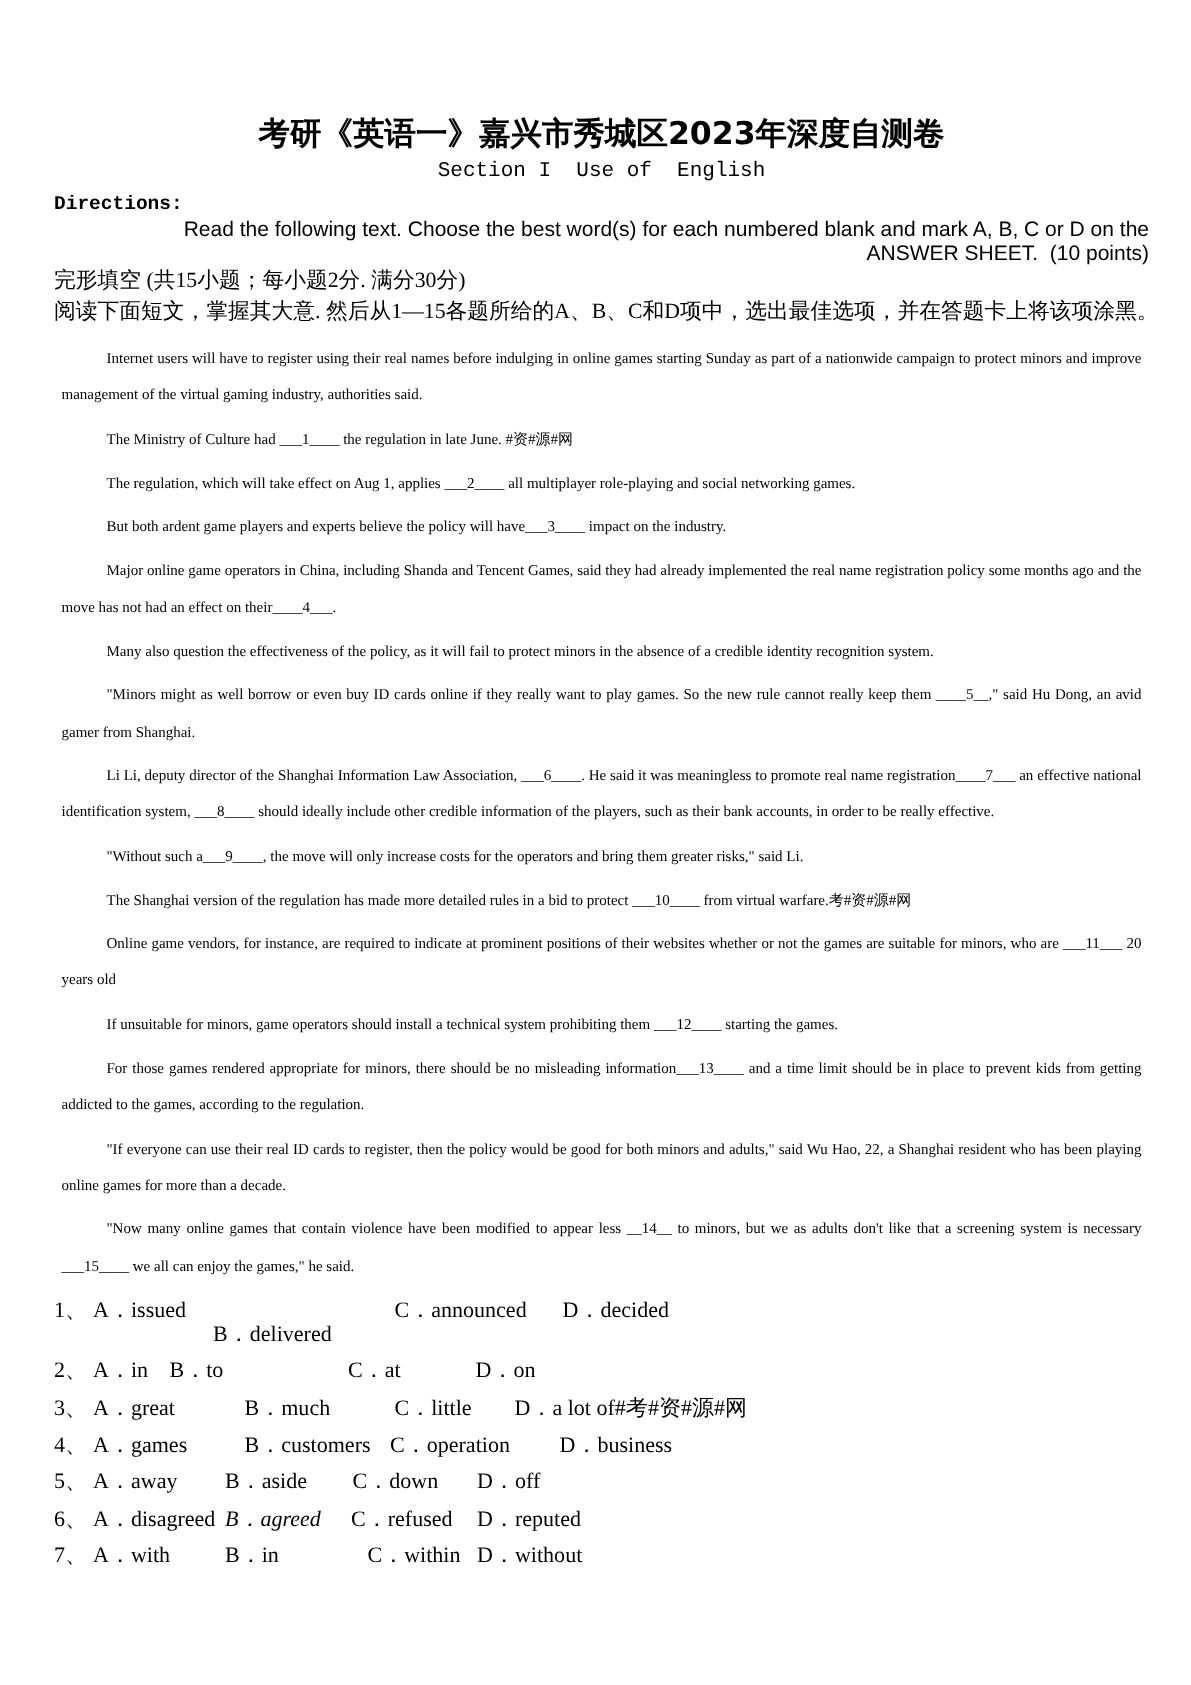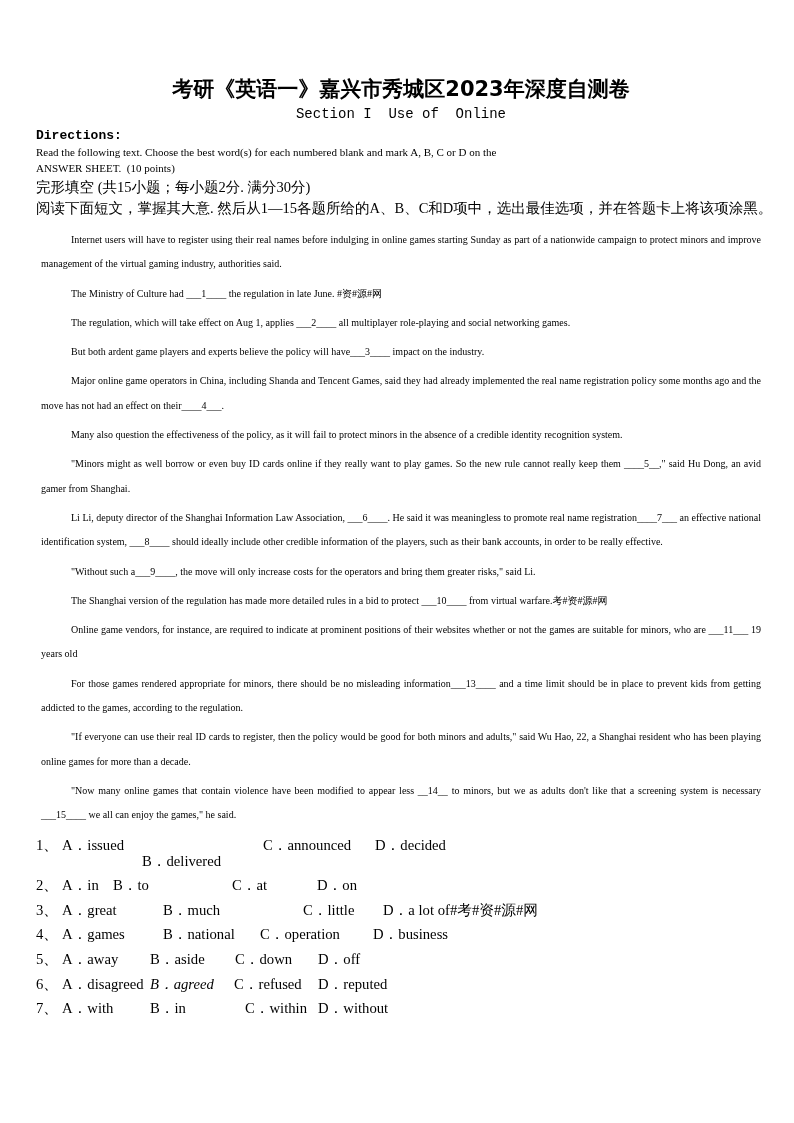--- a/index.html
+++ b/index.html
@@ -36,24 +36,25 @@
     white-space: pre-wrap;
   }
   .dir-label {
     font-family: "Liberation Mono", monospace;
     font-weight: bold;
     font-size: 13px;
     line-height: 16px;
     margin-top: 5px;
   }
   .dir-line {
-    font-family: Liberation Serif, serif;
-    font-size: 11px;
+    font-family: Liberation Sans, sans-serif;
+    font-size: 14px;
     line-height: 16px;
     white-space: pre;
+    text-align: right;
   }
   .cn-line {
     font-family: "Liberation Serif", serif;
     font-size: 14.5px;
     line-height: 21px;
     white-space: nowrap;
   }
   .cn-score { margin-top: 1px; }
   .passage { margin-top: 9px; }
   .passage p {
@@ -74,61 +75,62 @@
   .qnum { width: 26px; flex: none; }
   .opt  { flex: none; white-space: pre; }
   .q1 .opt:nth-child(2){ width: 80px; }
   .q1 .opt:nth-child(3){ width: 121px; margin-top: 16px; }
   .q1 .opt:nth-child(4){ width: 112px; }
   .q2 .opt:nth-child(2){ width: 51px; }
   .q2 .opt:nth-child(3){ width: 119px; }
   .q2 .opt:nth-child(4){ width: 85px; }
   .q3 .opt:nth-child(2){ width: 101px; }
   .q3 .opt:nth-child(3){ width: 100px; }
-  .q3 .opt:nth-child(4){ width: 80px; margin-left: 40px; }
+  .q3 .opt:nth-child(4){ width: 80px; }
   .q4 .opt:nth-child(2){ width: 101px; }
   .q4 .opt:nth-child(3){ width: 97px; }
   .q4 .opt:nth-child(4){ width: 113px; }
   .q5 .opt:nth-child(2){ width: 88px; }
   .q5 .opt:nth-child(3){ width: 85px; }
   .q5 .opt:nth-child(4){ width: 83px; }
   .q6 .opt:nth-child(2){ width: 88px; }
   .q6 .opt:nth-child(3){ width: 84px; font-style: italic; }
   .q6 .opt:nth-child(4){ width: 84px; }
   .q7 .opt:nth-child(2){ width: 88px; }
   .q7 .opt:nth-child(3){ width: 84px; }
   .q7 .opt:nth-child(4){ width: 84px; text-align: center; }
 </style>
 </head>
 <body>
 
 <div class="page">
 
   <div class="title">考研《英语一》嘉兴市秀城区2023年深度自测卷</div>
-  <div class="section-heading">Section I  Use of  Online</div>
+  <div class="section-heading">Section I  Use of  English</div>
 
   <div class="dir-label">Directions:</div>
   <div class="dir-line">Read the following text. Choose the best word(s) for each numbered blank and mark A, B, C or D on the</div>
   <div class="dir-line">ANSWER SHEET.  (10 points)</div>
 
   <div class="cn-line cn-score">完形填空 (共15小题；每小题2分. 满分30分)</div>
   <div class="cn-line">阅读下面短文，掌握其大意. 然后从1—15各题所给的A、B、C和D项中，选出最佳选项，并在答题卡上将该项涂黑。</div>
 
   <div class="passage">
     <p>Internet users will have to register using their real names before indulging in online games starting Sunday as part of a nationwide campaign to protect minors and improve management of the virtual gaming industry, authorities said.</p>
     <p>The Ministry of Culture had ___1____ the regulation in late June. #资#源#网</p>
     <p>The regulation, which will take effect on Aug 1, applies ___2____ all multiplayer role-playing and social networking games.</p>
     <p>But both ardent game players and experts believe the policy will have___3____ impact on the industry.</p>
     <p>Major online game operators in China, including Shanda and Tencent Games, said they had already implemented the real name registration policy some months ago and the move has not had an effect on their____4___.</p>
     <p>Many also question the effectiveness of the policy, as it will fail to protect minors in the absence of a credible identity recognition system.</p>
     <p>"Minors might as well borrow or even buy ID cards online if they really want to play games. So the new rule cannot really keep them ____5__," said Hu Dong, an avid gamer from Shanghai.</p>
     <p>Li Li, deputy director of the Shanghai Information Law Association, ___6____. He said it was meaningless to promote real name registration____7___  an effective national identification system, ___8____  should ideally include other credible information of the players, such as their bank accounts, in order to be really effective.</p>
     <p>"Without such a___9____, the move will only increase costs for the operators and bring them greater risks," said Li.</p>
     <p>The Shanghai version of the regulation has made more detailed rules in a bid to protect ___10____  from virtual warfare.考#资#源#网</p>
-    <p>Online game vendors, for instance, are required to indicate at prominent positions of their websites whether or not the games are suitable for minors, who are ___11___ 19 years old</p>
+    <p>Online game vendors, for instance, are required to indicate at prominent positions of their websites whether or not the games are suitable for minors, who are ___11___ 20 years old</p>
+    <p>If unsuitable for minors, game operators should install a technical system prohibiting them ___12____  starting the games.</p>
     <p>For those games rendered appropriate for minors, there should be no misleading information___13____ and a time limit should be in place to prevent kids from getting addicted to the games, according to the regulation.</p>
     <p>"If everyone can use their real ID cards to register, then the policy would be good for both minors and adults," said Wu Hao, 22, a Shanghai resident who has been playing online games for more than a decade.</p>
     <p>"Now many online games that contain violence have been modified to appear less __14__  to minors, but we as adults don't like that a screening system is necessary ___15____  we all can enjoy the games," he said.</p>
   </div>
 
   <div class="questions">
 
     <div class="qrow q1">
       <span class="qnum">1、</span>
       <span class="opt">A．issued</span>
@@ -149,21 +151,21 @@
       <span class="qnum">3、</span>
       <span class="opt">A．great</span>
       <span class="opt">B．much</span>
       <span class="opt">C．little</span>
       <span class="opt">D．a lot of#考#资#源#网</span>
     </div>
 
     <div class="qrow q4">
       <span class="qnum">4、</span>
       <span class="opt">A．games</span>
-      <span class="opt">B．national</span>
+      <span class="opt">B．customers</span>
       <span class="opt">C．operation</span>
       <span class="opt">D．business</span>
     </div>
 
     <div class="qrow q5">
       <span class="qnum">5、</span>
       <span class="opt">A．away</span>
       <span class="opt">B．aside</span>
       <span class="opt">C．down</span>
       <span class="opt">D．off</span>

